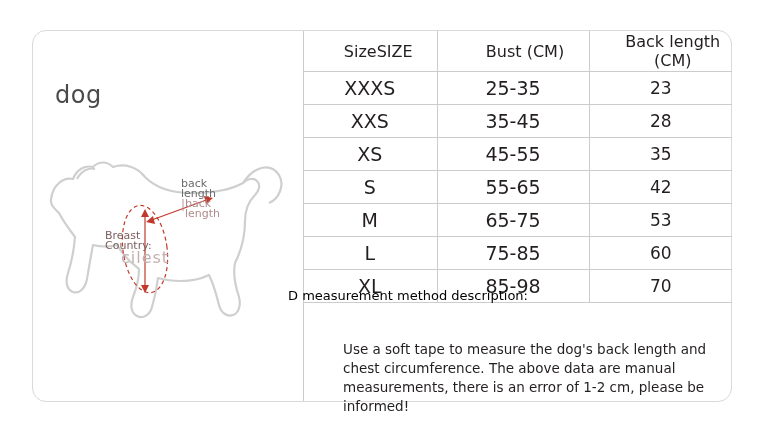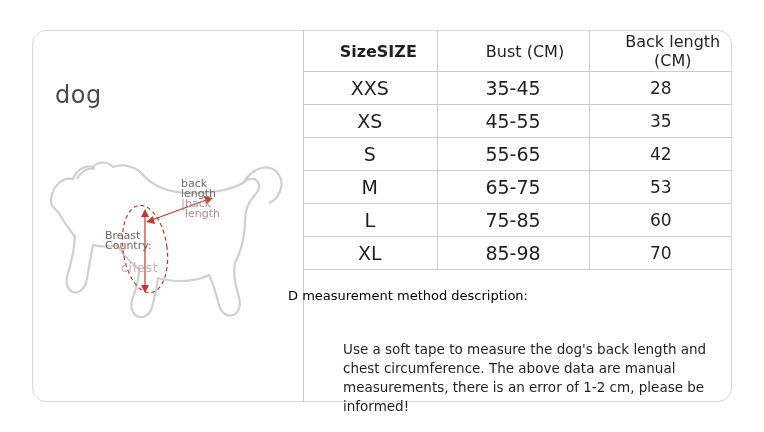--- a/index.html
+++ b/index.html
@@ -75,23 +75,23 @@
     top: 168px;
     color: #b08c8c;
   }
   .lbl-breast {
     left: 72px;
     top: 200px;
     color: #7a5f5f;
   }
   .lbl-brand {
     left: 88px;
-    top: 232px;
+    top: 222px;
     color: #c3b0b0;
-    font-size: 12px;
+    font-size: 16px;
     letter-spacing: 1px;
   }
 
   
   .vdiv {
     position: absolute;
     left: 303px;
     top: 31px;
     width: 1px;
     height: 370px;
@@ -127,21 +127,21 @@
     border-left: none;
   }
   table.sizes th:last-child, table.sizes td:last-child {
     border-right: none;
   }
   col.c1 { width: 134px; }
   col.c2 { width: 152px; }
   col.c3 { width: 143px; }
   .th-size {
     font-size: 16px;
-    font-weight: bold;
+    font-weight: normal;
     text-align: left;
     padding-left: 18px;
   }
   .th-bust, .th-back {
     font-size: 16px;
     font-weight: normal;
     padding-left: 25px;
   }
   .cell-size {
     font-size: 19px;
@@ -234,20 +234,25 @@
         </colgroup>
       <thead>
         <tr>
           <th class="th-size">SizeSIZE</th>
           <th class="th-bust">Bust (CM)</th>
           <th class="th-back">Back length (CM)</th>
         </tr>
       </thead>
       <tbody>
         <tr>
+          <td class="cell-size">XXXS</td>
+          <td class="cell-bust">25-35</td>
+          <td class="cell-back">23</td>
+        </tr>
+        <tr>
           <td class="cell-size">XXS</td>
           <td class="cell-bust">35-45</td>
           <td class="cell-back">28</td>
         </tr>
         <tr>
           <td class="cell-size">XS</td>
           <td class="cell-bust">45-55</td>
           <td class="cell-back">35</td>
         </tr>
         <tr>

